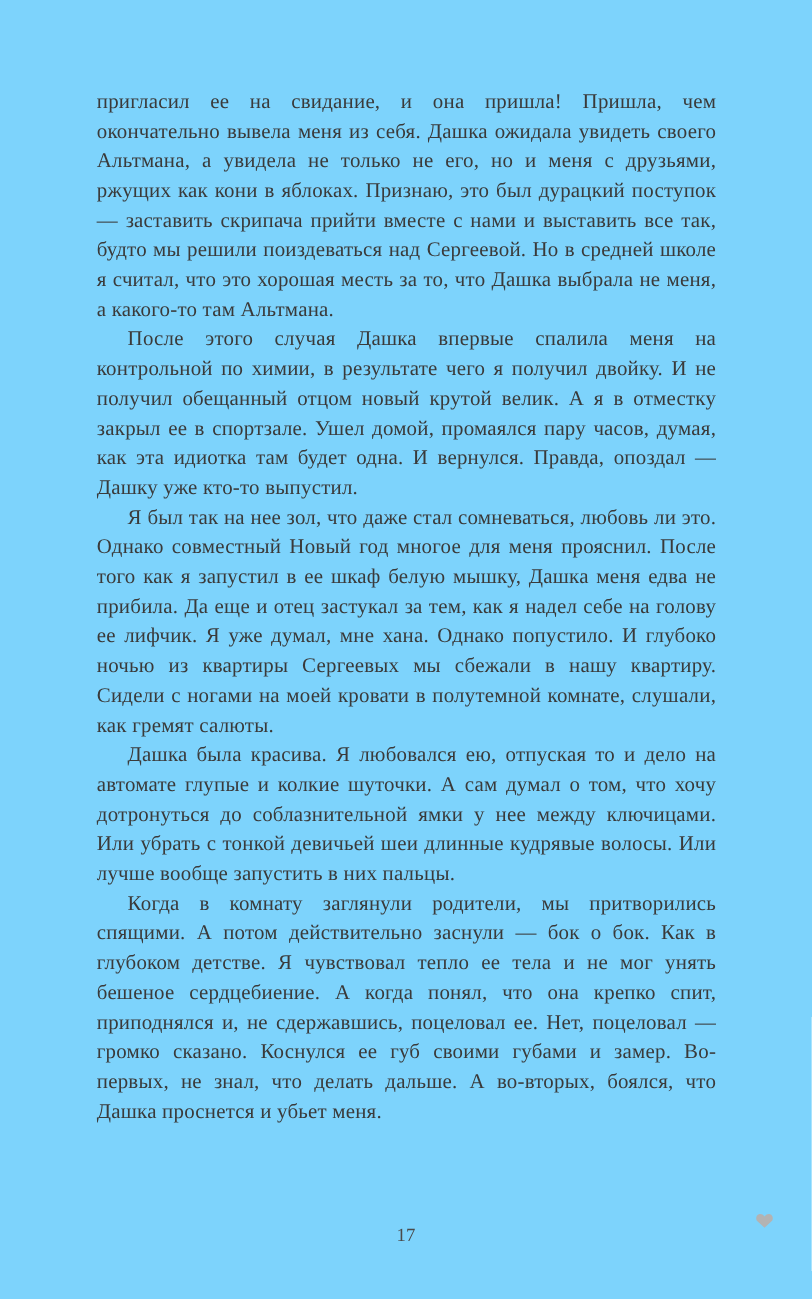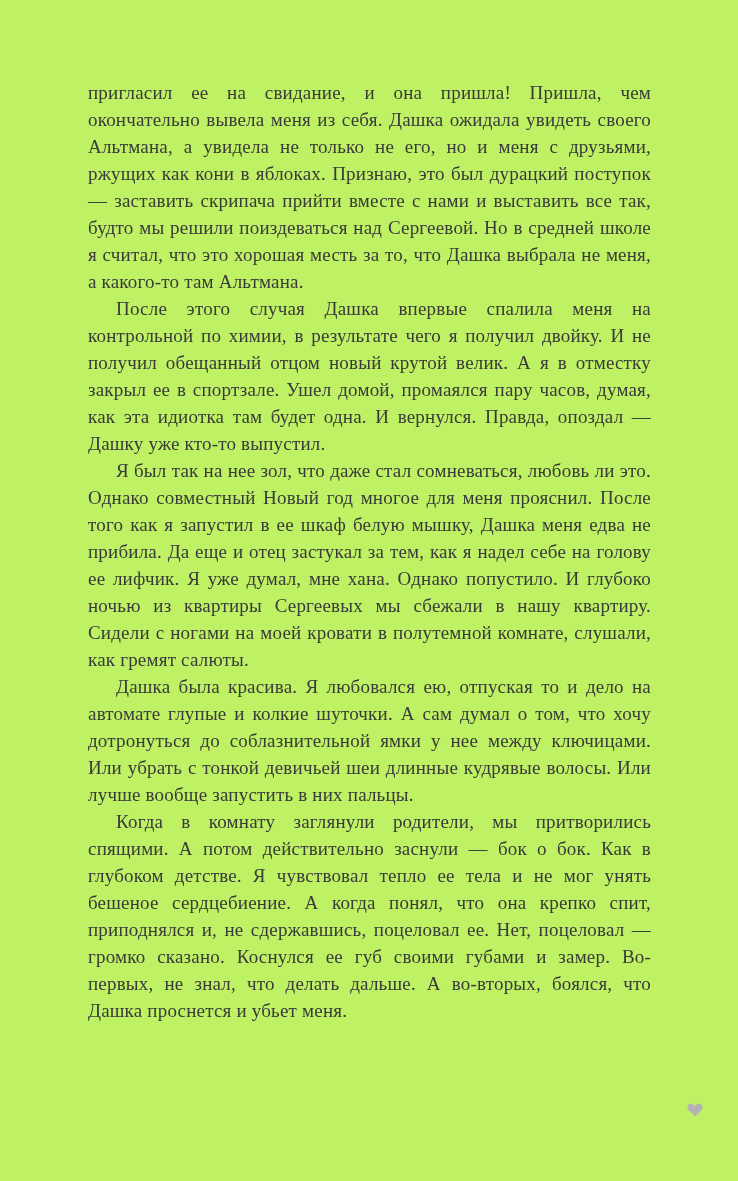--- a/index.html
+++ b/index.html
@@ -4,21 +4,21 @@
 <style>
   html, body {
     margin: 0;
     padding: 0;
     background: #ffffff;
   }
   .page {
     position: relative;
     width: 738px;
     height: 1181px;
-    background: #bef264;
+    background: #7dd3fc;
     overflow: hidden;
     font-family: "Liberation Serif", "DejaVu Serif", serif;
   }
   .text-block {
     position: absolute;
     left: 88px;
     top: 79px;
     width: 563px;
     text-align: justify;
     font-size: 19px;
@@ -72,20 +72,21 @@
 <div class="page">
 
   <main class="text-block">
     <p class="no-indent">пригласил ее на свидание, и она пришла! Пришла, чем окончательно вывела меня из себя. Дашка ожидала увидеть своего Альтмана, а увидела не только не его, но и меня с друзьями, ржущих как кони в яблоках. Признаю, это был дурацкий поступок — заставить скрипача прийти вместе с нами и выставить все так, будто мы решили поиздеваться над Сергеевой. Но в средней школе я считал, что это хорошая месть за то, что Дашка выбрала не меня, а какого-то там Альтмана.</p>
     <p>После этого случая Дашка впервые спалила меня на контрольной по химии, в результате чего я получил двойку. И не получил обещанный отцом новый крутой велик. А я в отместку закрыл ее в спортзале. Ушел домой, промаялся пару часов, думая, как эта идиотка там будет одна. И вернулся. Правда, опоздал — Дашку уже кто-то выпустил.</p>
     <p>Я был так на нее зол, что даже стал сомневаться, любовь ли это. Однако совместный Новый год многое для меня прояснил. После того как я запустил в ее шкаф белую мышку, Дашка меня едва не прибила. Да еще и отец застукал за тем, как я надел себе на голову ее лифчик. Я уже думал, мне хана. Однако попустило. И глубоко ночью из квартиры Сергеевых мы сбежали в нашу квартиру. Сидели с ногами на моей кровати в полутемной комнате, слушали, как гремят салюты.</p>
     <p>Дашка была красива. Я любовался ею, отпуская то и дело на автомате глупые и колкие шуточки. А сам думал о том, что хочу дотронуться до соблазнительной ямки у нее между ключицами. Или убрать с тонкой девичьей шеи длинные кудрявые волосы. Или лучше вообще запустить в них пальцы.</p>
     <p>Когда в комнату заглянули родители, мы притворились спящими. А потом действительно заснули — бок о бок. Как в глубоком детстве. Я чувствовал тепло ее тела и не мог унять бешеное сердцебиение. А когда понял, что она крепко спит, приподнялся и, не сдержавшись, поцеловал ее. Нет, поцеловал — громко сказано. Коснулся ее губ своими губами и замер. Во-первых, не знал, что делать дальше. А во-вторых, боялся, что Дашка проснется и убьет меня.</p>
   </main>
 
+  <div class="page-number">17</div>
 
   <button class="heart-btn" aria-label="favorite">
     <svg viewBox="0 0 16 14" xmlns="http://www.w3.org/2000/svg">
       <path d="M8 13.2 L1.6 7.2 C-0.4 5.2 0.3 1.6 3 0.8 C4.7 0.3 6.6 1 7.6 2.4 L8 3 L8.4 2.4 C9.4 1 11.3 0.3 13 0.8 C15.7 1.6 16.4 5.2 14.4 7.2 Z" fill="#b3b3b3"></path>
     </svg>
   </button>
 
 </div>
 
 </body></html>

